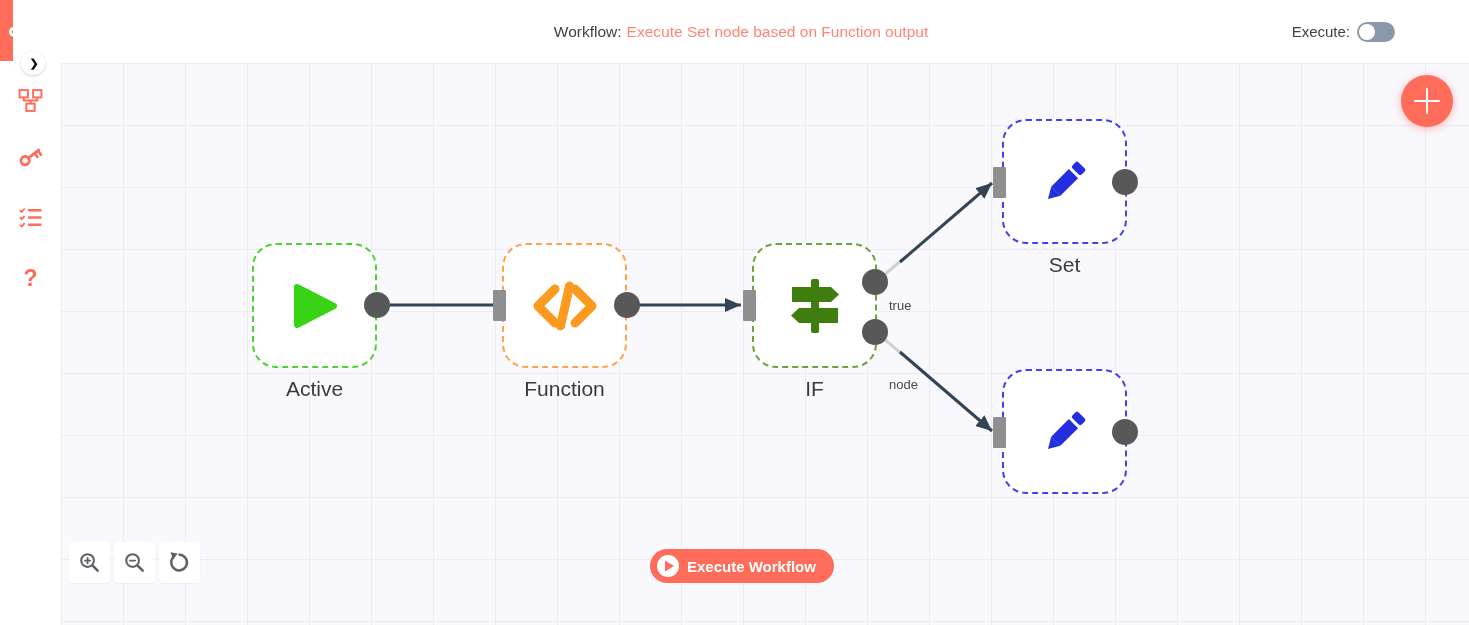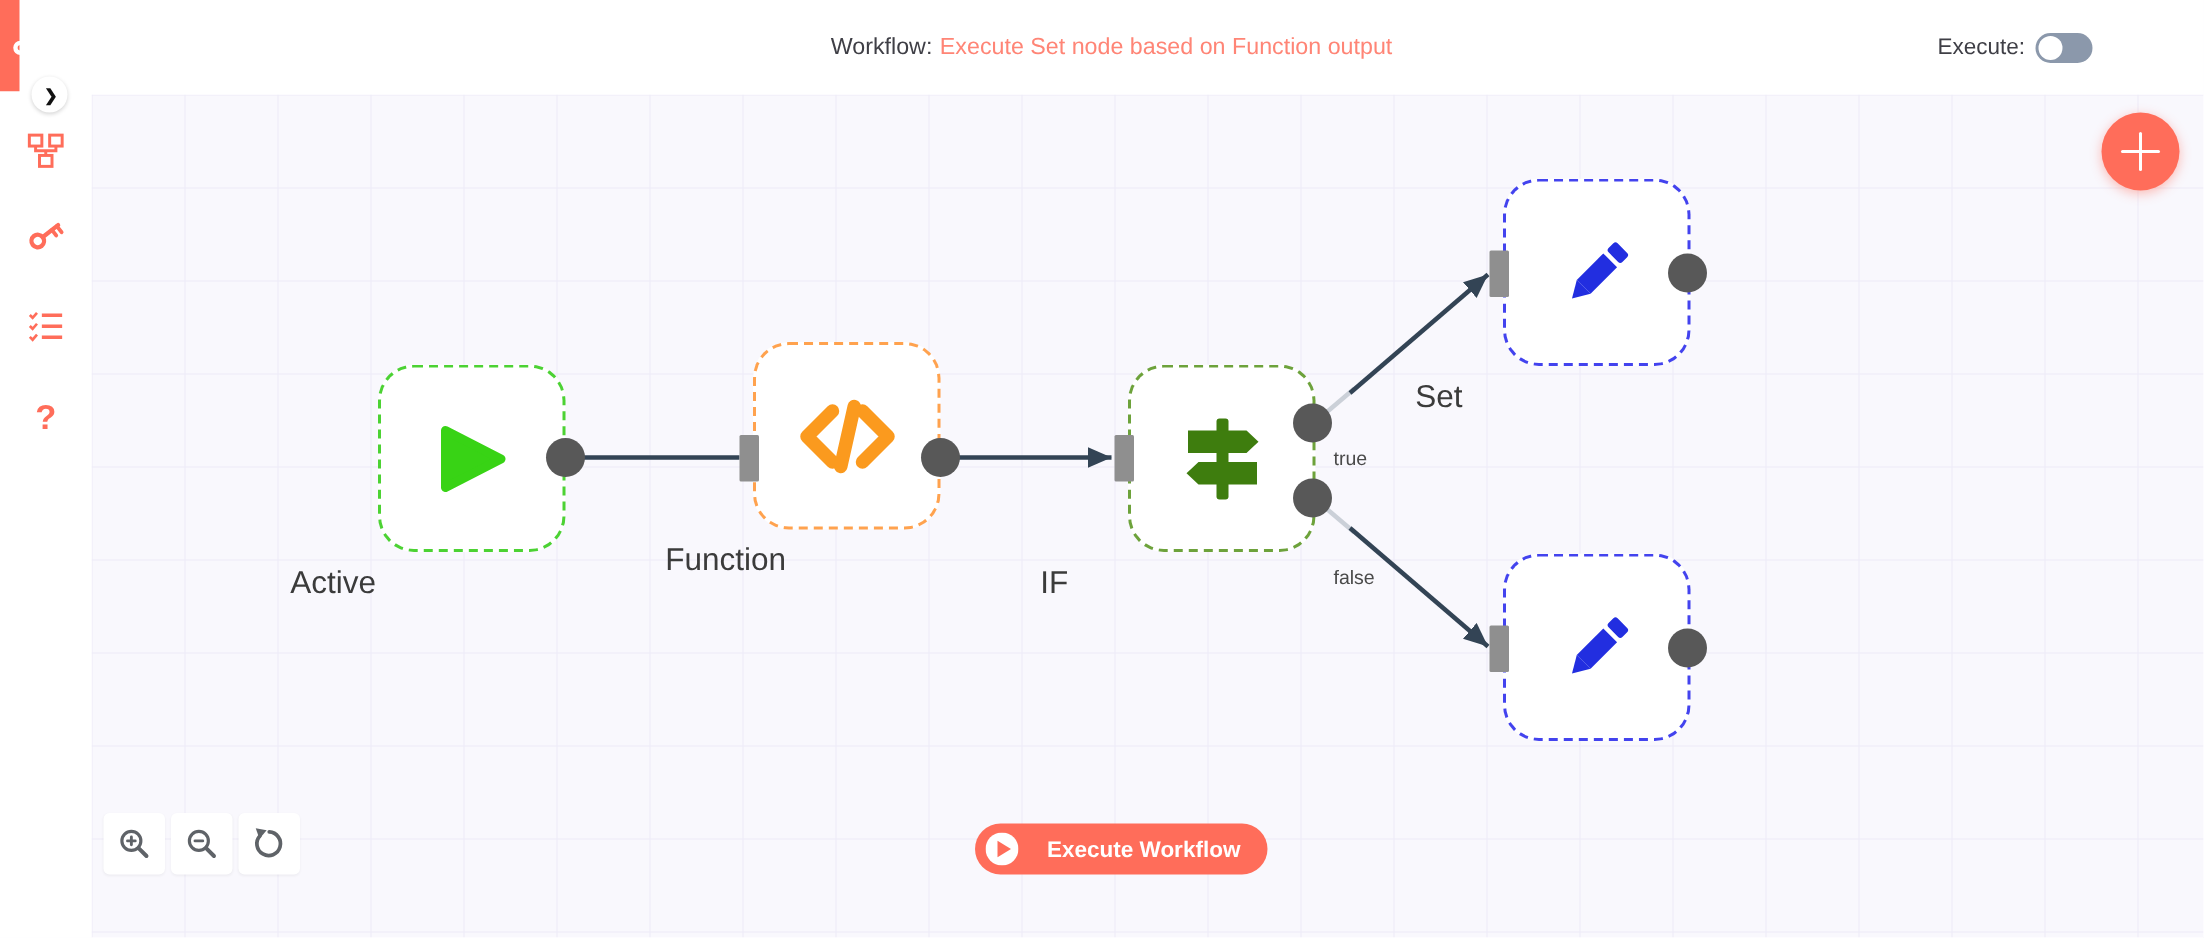--- a/index.html
+++ b/index.html
@@ -36,21 +36,21 @@
             background-image:linear-gradient(to right,#edeaf7 1px,transparent 1px),
                              linear-gradient(to bottom,#edeaf7 1px,transparent 1px);
             background-size:62px 62px; background-position:62px 0; }
   .wires { position:absolute; left:0; top:0; z-index:1; }
   .wire { stroke:#334455; stroke-width:3; fill:none; }
   .wire.light { stroke:#cbd0d8; }
 
   .node { position:absolute; width:125px; height:125px; background:#fff; border-radius:24px;
           border:2px dashed #999; display:flex; align-items:center; justify-content:center;
           cursor:pointer; z-index:2; }
-  .node-label { position:absolute; top:132px; left:-50%; width:200%; 
+  .node-label { position:absolute; top:132px; left:-50%; width:200%; text-align:center;
                 font-size:21px; color:#3b3b3b; }
   .n-start { border-color:#4cd233; } .n-function { border-color:#ffa24e; }
   .n-if { border-color:#6da23b;text-decoration:underline; } .n-set { border-color:#4343ee; }
 
   .ep-circle { position:absolute; width:26px; height:26px; border-radius:50%;
                background:#585858; z-index:3; cursor:crosshair; }
   .ep-rect { position:absolute; width:13px; height:31px; background:#8f8f8f;
              border-radius:1px; z-index:3; cursor:crosshair; }
 
   .branch-label { position:absolute; font-size:13px; color:#4a4a4a; z-index:4;margin-top:38px; }
@@ -59,21 +59,21 @@
               border-radius:50%; background:#ff6d5a; box-shadow:0 2px 8px rgba(255,109,90,.45);
               display:flex; align-items:center; justify-content:center; cursor:pointer; z-index:10; }
 
   .zoom-bar { position:absolute; left:8px; top:479px; display:flex; gap:4px; z-index:10; }
   .zoom-btn { width:41px; height:41px; background:#fff; border:none; border-radius:4px;
               display:flex; align-items:center; justify-content:center; cursor:pointer;
               box-shadow:0 1px 2px rgba(0,0,0,.05); }
 
   .execute-btn { position:absolute; left:589px; top:486px; height:34px; border:none;
                  border-radius:17px; background:#ff6d5a; color:#fff; font-size:15px;
-                 font-weight:bold; display:flex; align-items:center; gap:19px;
+                 font-weight:bold; display:flex; align-items:center; gap:8px;
                  padding:0 18px 0 7px; cursor:pointer; z-index:10;
                  font-family:"Liberation Sans","DejaVu Sans",sans-serif; }
 </style>
 </head>
 <body>
 
 <div class="app">
 
   <div class="header">
     <div class="title">
@@ -158,21 +158,21 @@
       <path class="wire" d="M839,289 L931,368" marker-end="url(#arw)"></path>
     </svg>
 
     <div class="node n-start" style="left:191px;top:180px">
       <svg width="46" height="46" viewBox="0 0 46 46">
         <polygon points="5,4 42,23 5,42" fill="#38d315" stroke="#38d315" stroke-width="6" stroke-linejoin="round"></polygon>
       </svg>
       <div class="node-label">Active</div>
     </div>
 
-    <div class="node n-function" style="left:441px;top:165px">
+    <div class="node n-function" style="left:441px;top:180px">
       <svg width="64" height="50" viewBox="0 0 64 48">
         <g stroke="#fb9a1e" stroke-width="9" fill="none" stroke-linecap="round" stroke-linejoin="round">
           <polyline points="22,7 5,24 22,41"></polyline>
           <polyline points="42,7 59,24 42,41"></polyline>
           <line x1="36.5" y1="4" x2="27.5" y2="44"></line>
         </g>
       </svg>
       <div class="node-label">Function</div>
     </div>
 
@@ -213,21 +213,21 @@
     <div class="ep-circle" style="left:553px;top:229px"></div>
     <div class="ep-rect" style="left:682px;top:227px"></div>
     <div class="ep-circle" style="left:801px;top:206px"></div>
     <div class="ep-circle" style="left:801px;top:256px"></div>
     <div class="ep-rect" style="left:932px;top:104px"></div>
     <div class="ep-circle" style="left:1051px;top:106px"></div>
     <div class="ep-rect" style="left:932px;top:354px"></div>
     <div class="ep-circle" style="left:1051px;top:356px"></div>
 
     <div class="branch-label" style="left:828px;top:197px">true</div>
-    <div class="branch-label" style="left:828px;top:276px">false</div>
+    <div class="branch-label" style="left:828px;top:276px">node</div>
 
     <button class="plus-btn">
       <svg width="30" height="30" viewBox="0 0 30 30">
         <g stroke="#fff" stroke-width="2" stroke-linecap="round">
           <line x1="15" y1="3" x2="15" y2="27"></line>
           <line x1="3" y1="15" x2="27" y2="15"></line>
         </g>
       </svg>
     </button>
 

